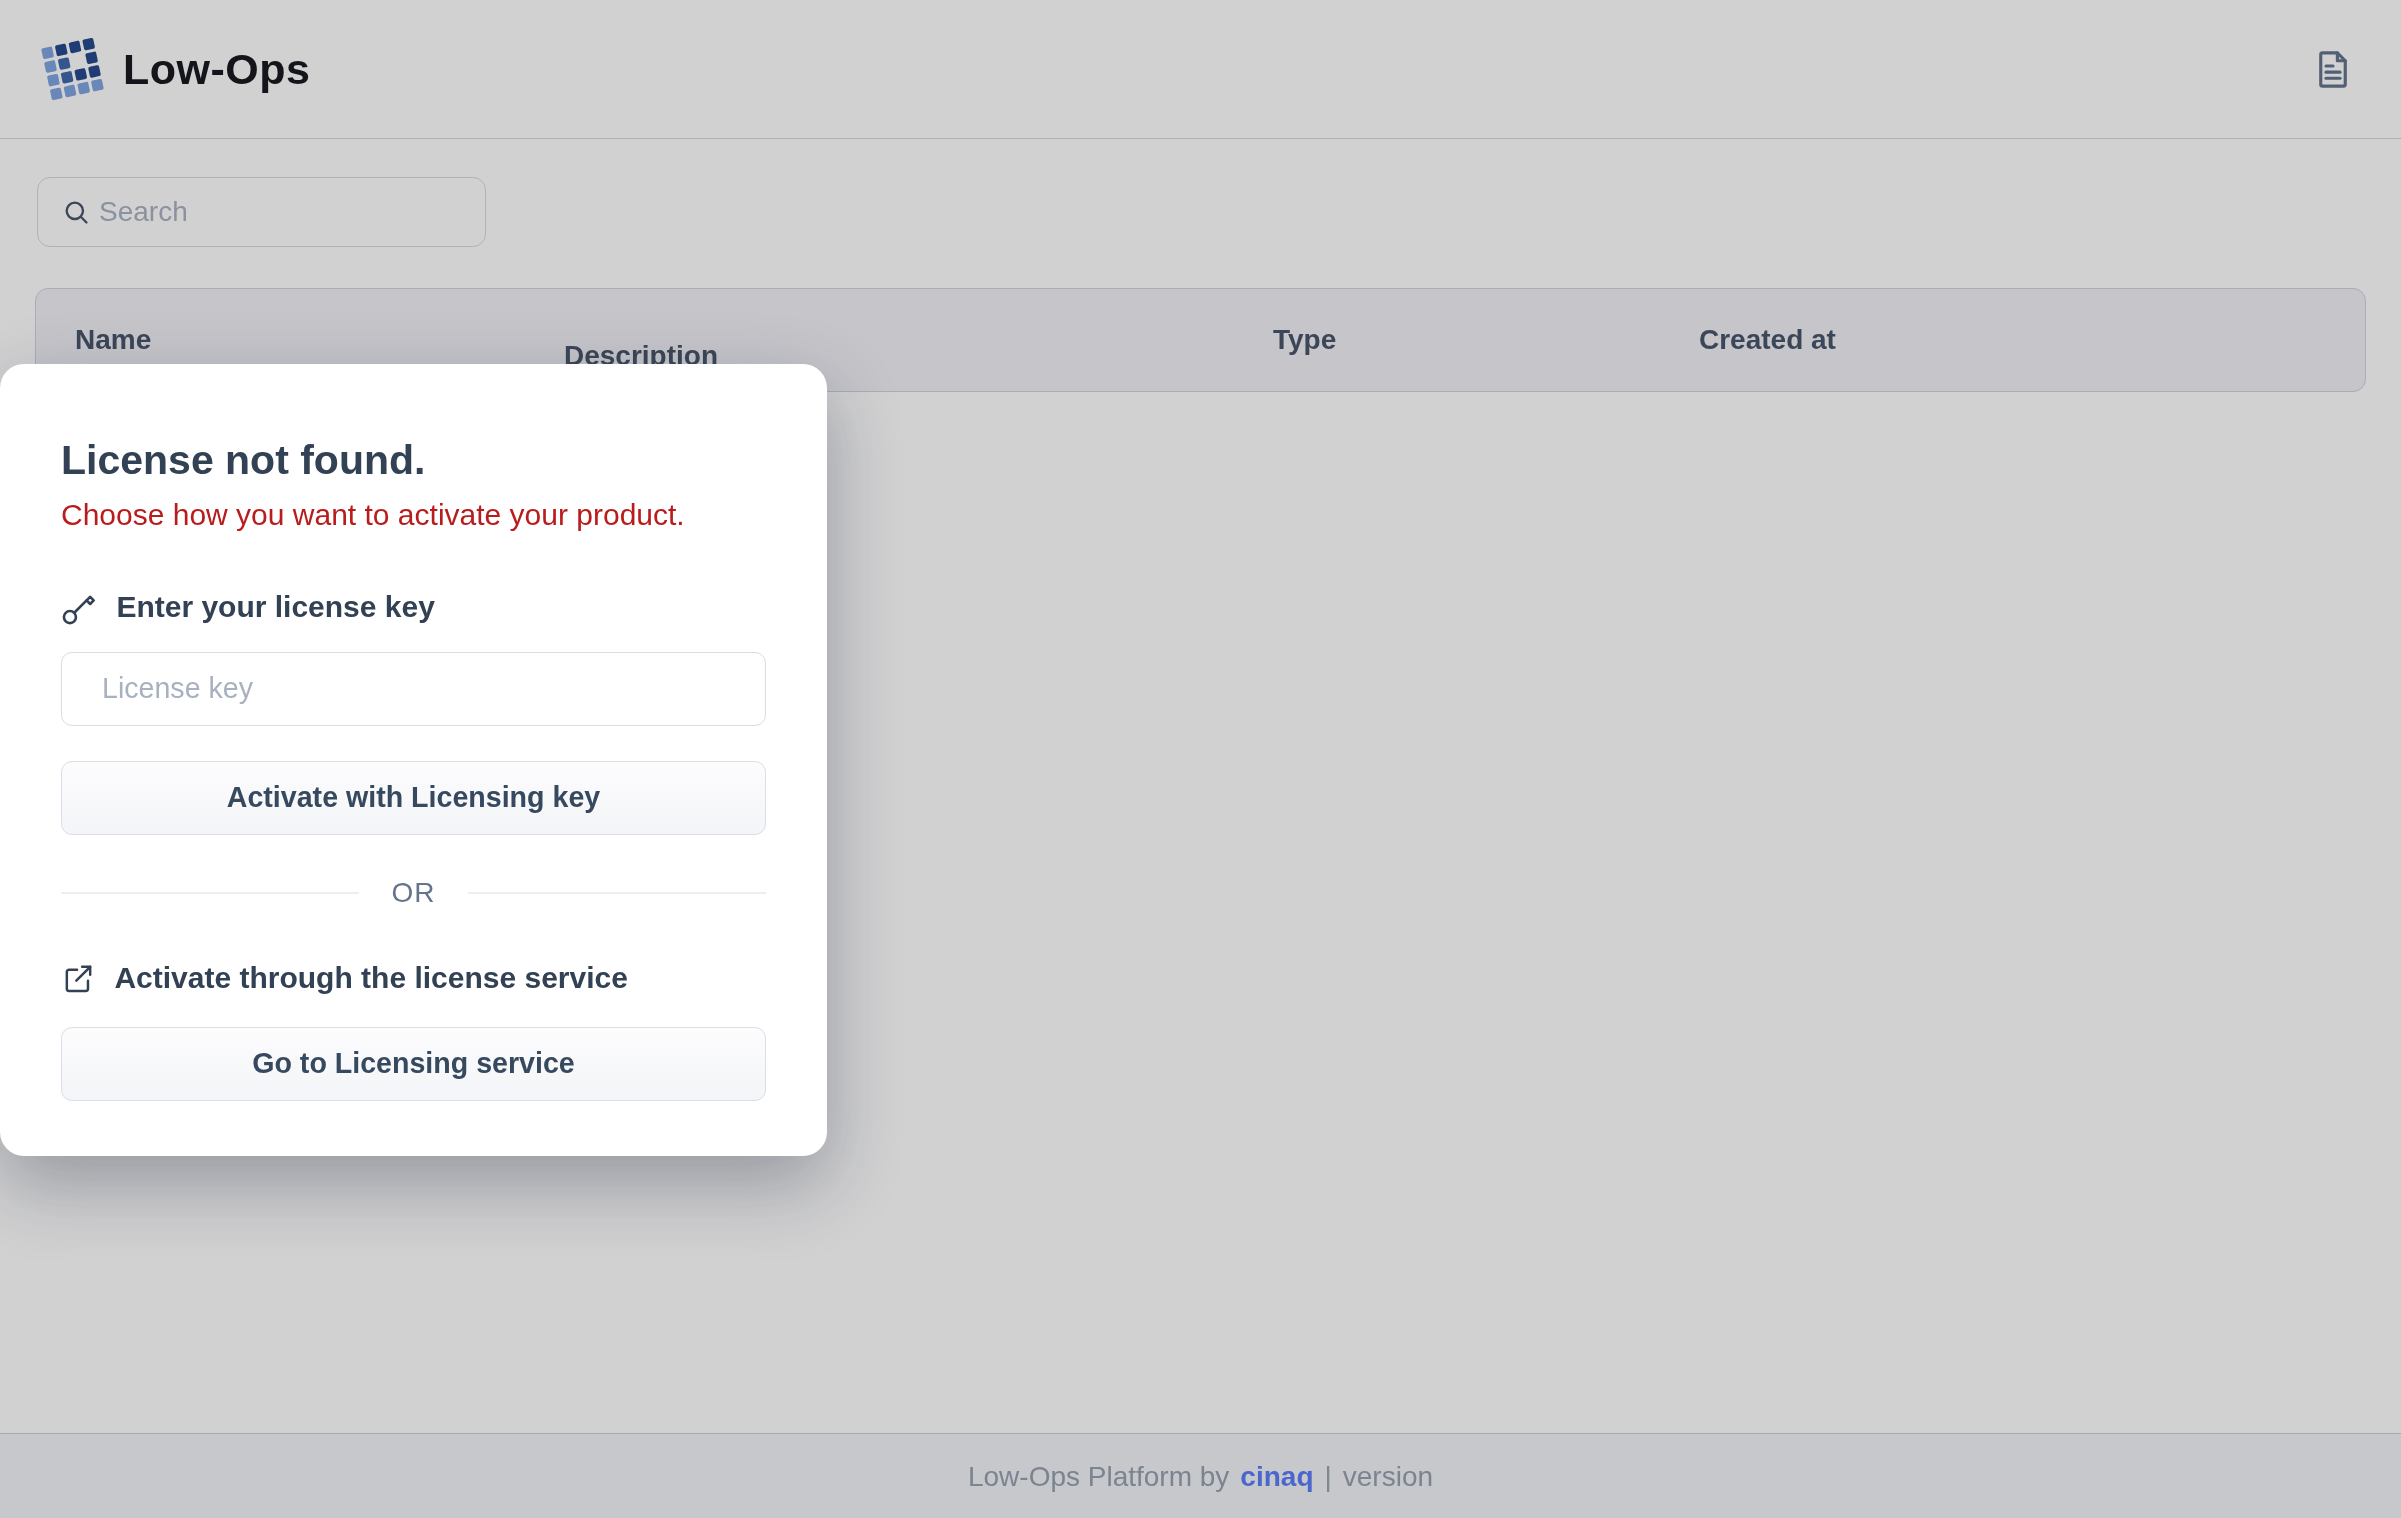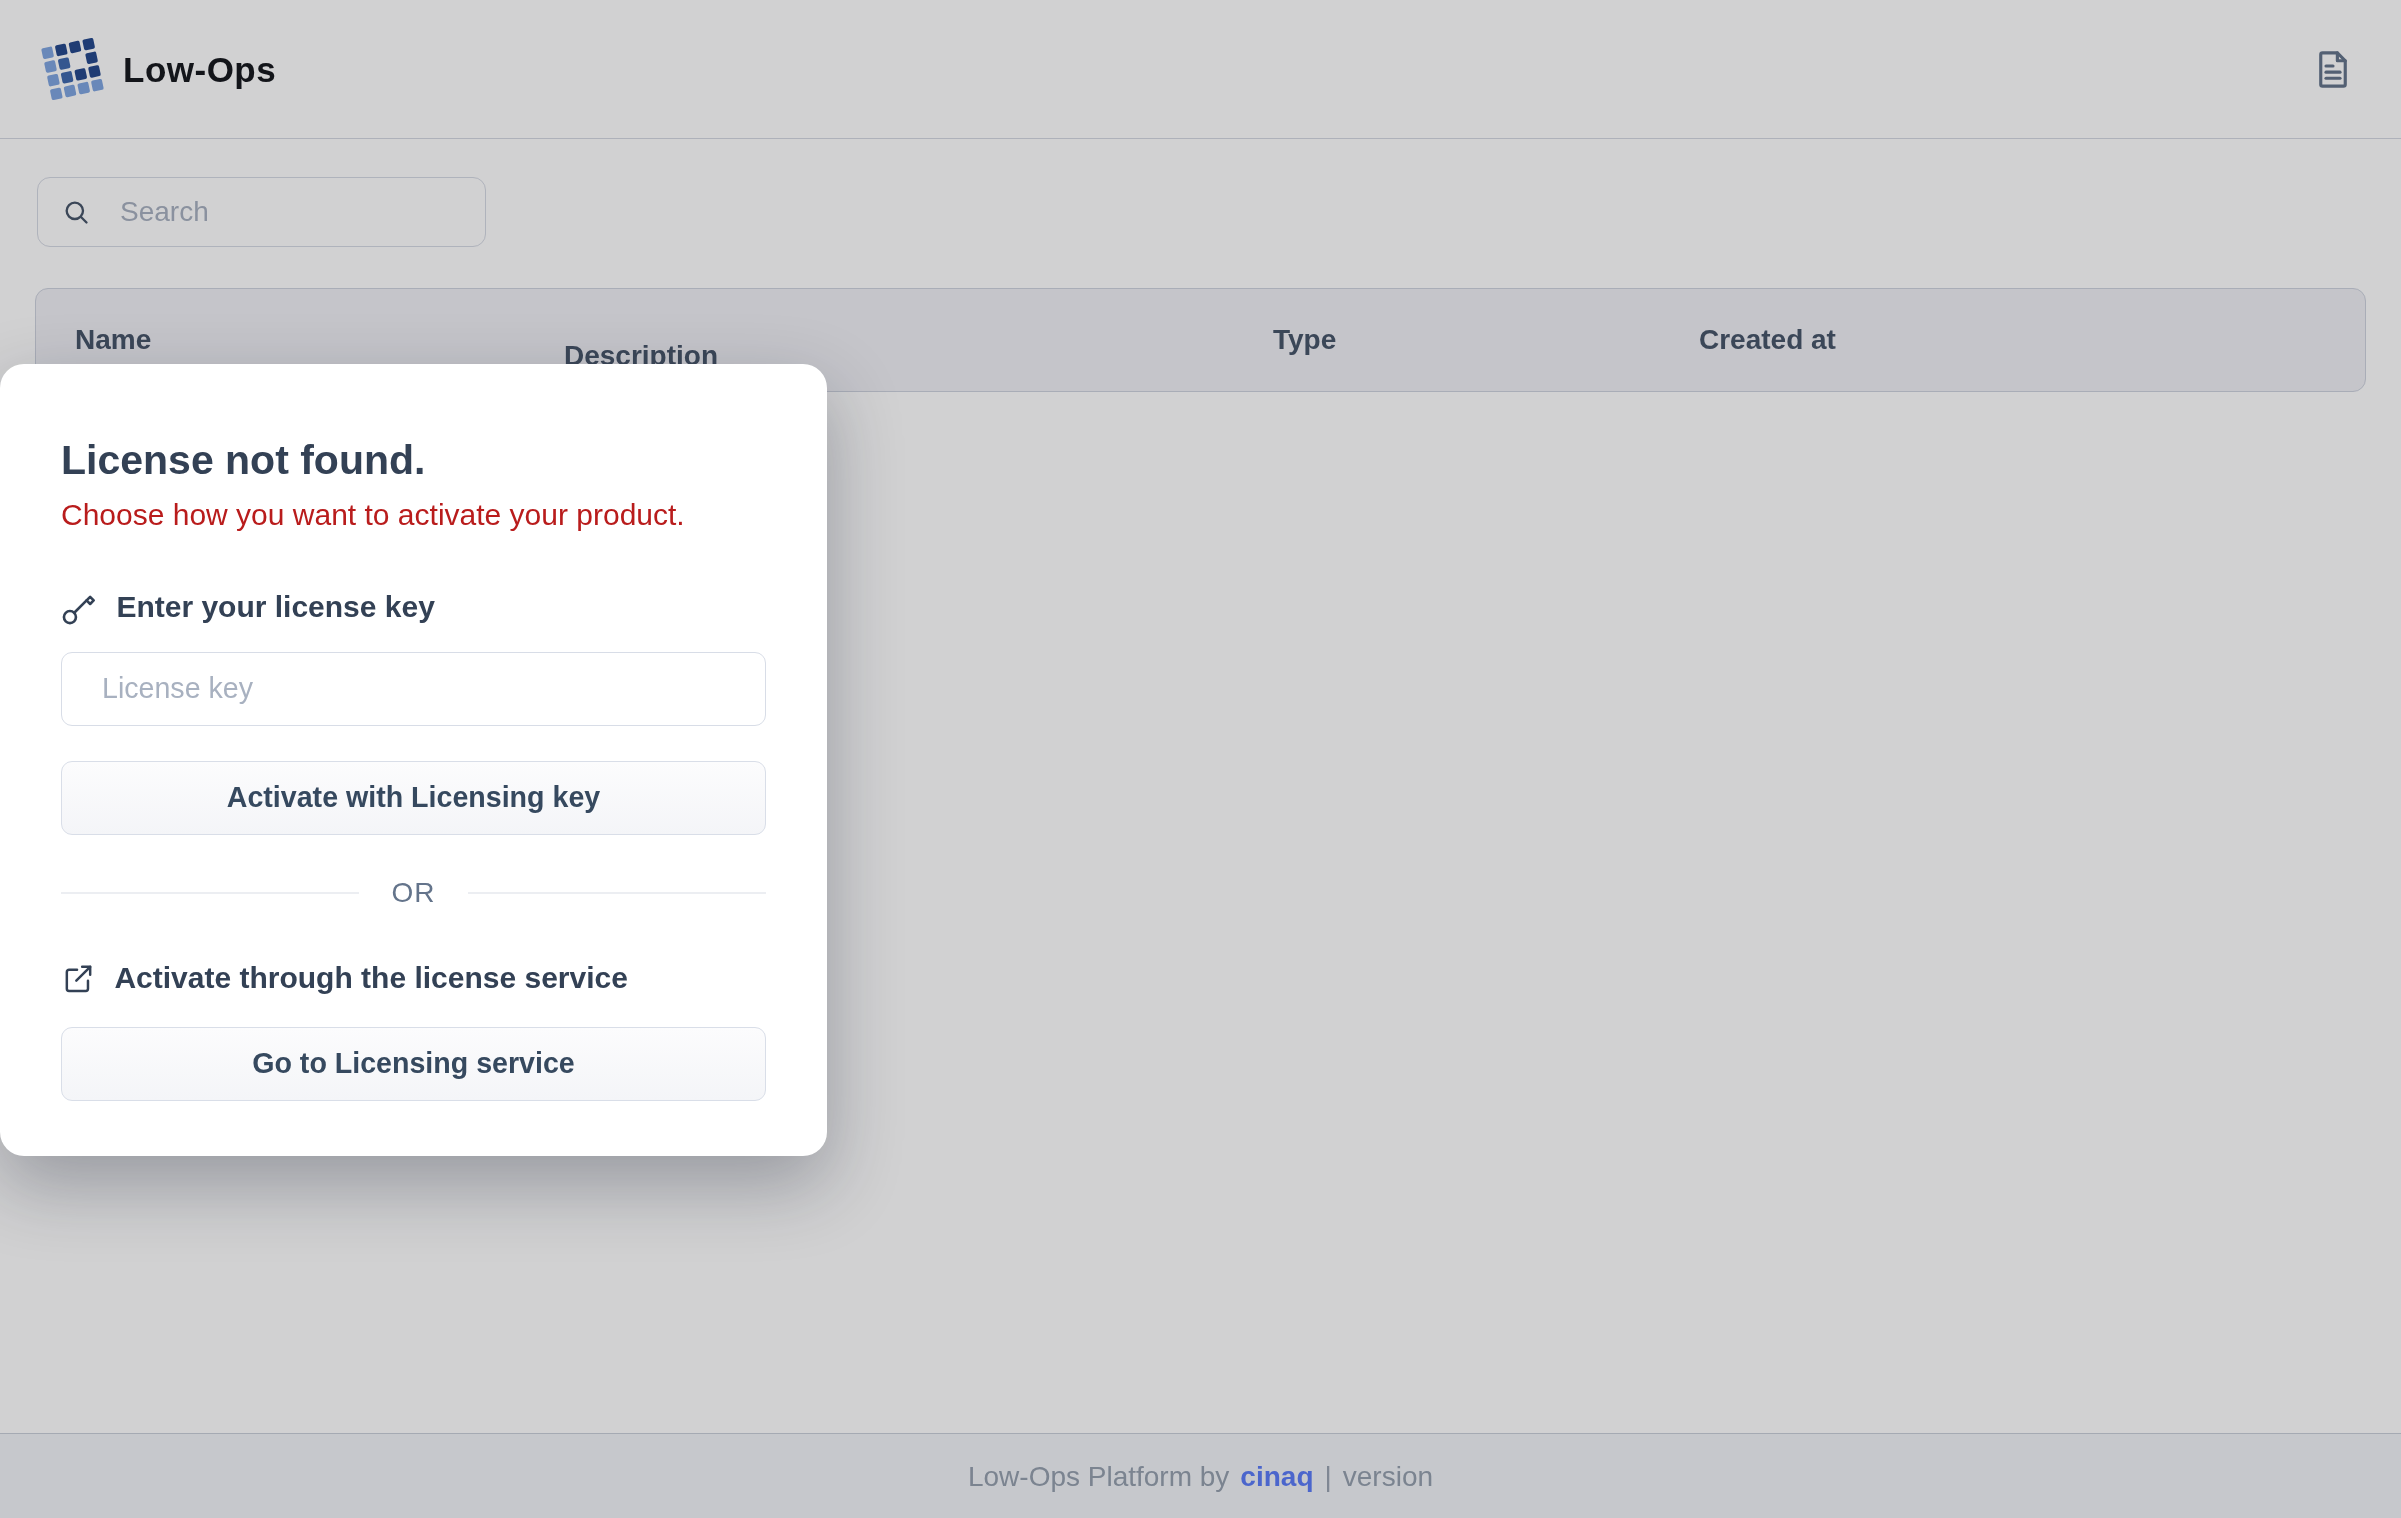--- a/index.html
+++ b/index.html
@@ -5,24 +5,24 @@
   html,body{margin:0;padding:0;background:#888;}
   .page{
     position:relative;width:2401px;height:1519px;overflow:hidden;background:#ffffff;
     font-family:"Liberation Sans","DejaVu Sans",sans-serif;
   }
   
   .header{position:absolute;top:0;left:0;right:0;height:138px;background:#ffffff;border-bottom:1.8px solid #d4d8e2;z-index:1;}
   .brand{position:absolute;left:46px;top:50%;transform:translateY(-50%);display:flex;align-items:center;gap:24px;cursor:pointer;}
   .logo-grid{display:grid;grid-template-columns:repeat(4,1fr);grid-template-rows:repeat(4,1fr);gap:2.8px;width:53px;height:53px;transform:rotate(-12deg);}
   .logo-cell{border-radius:1.8px;}
-  .brand-title{font-size:35px;font-weight:800;color:#16181d;letter-spacing:0.5px;}
+  .brand-title{font-size:43px;font-weight:800;color:#16181d;letter-spacing:0.5px;}
   .doc-btn{position:absolute;right:42px;top:50%;transform:translateY(-50%);background:none;border:none;padding:5.5px;cursor:pointer;line-height:0;}
   
-  .search-box{position:absolute;left:37px;top:177px;width:449px;height:70px;background:#fff;border:1.8px solid #d6dae4;border-radius:13px;display:flex;align-items:center;gap:28px;padding:0 18.4px 0 24px;box-sizing:border-box;z-index:1;}
+  .search-box{position:absolute;left:37px;top:177px;width:449px;height:70px;background:#fff;border:1.8px solid #d6dae4;border-radius:13px;display:flex;align-items:center;gap:7px;padding:0 18.4px 0 24px;box-sizing:border-box;z-index:1;}
   .search-box input{border:none;outline:none;flex:1;font-size:28px;color:#334155;background:transparent;font-family:inherit;}
   .search-box input::placeholder{color:#a8b1c0;}
   .table-head{position:absolute;left:35px;top:288px;width:2331px;height:104px;background:#f0f0f5;border:1.8px solid #ced3de;border-radius:13px;box-sizing:border-box;z-index:1;}
   .table-head span{position:absolute;top:50%;transform:translateY(-50%);font-size:28px;font-weight:700;color:#475569;}
   .col-0{left:39px;text-align:right;} .col-1{left:528px;margin-top:16px;} .col-2{left:1237px;} .col-3{left:1663px;}
   
   .footer{position:absolute;left:0;right:0;bottom:0;height:85px;background:#f2f4f8;border-top:1.8px solid #c9cfd9;display:flex;align-items:center;justify-content:center;gap:11px;font-size:28px;color:#95a0ae;z-index:1;}
   .footer .link{color:#5b7cf8;font-weight:700;text-decoration:none;cursor:pointer;text-align:center;}
   .footer .sep{color:#9aa4b2;}
   

